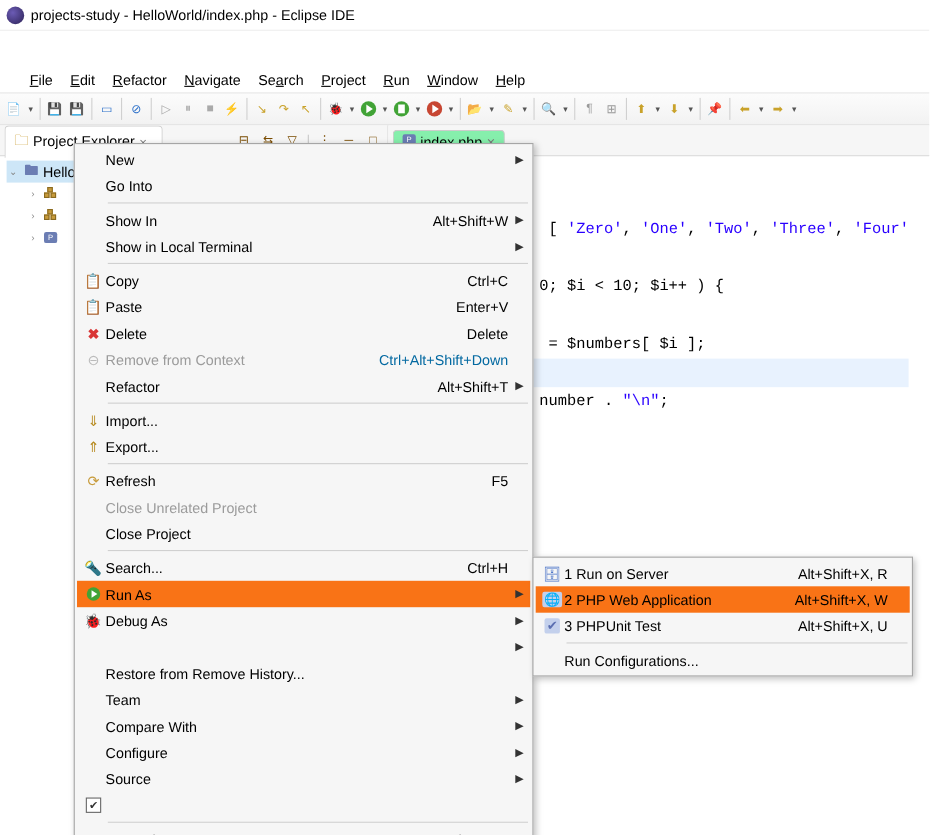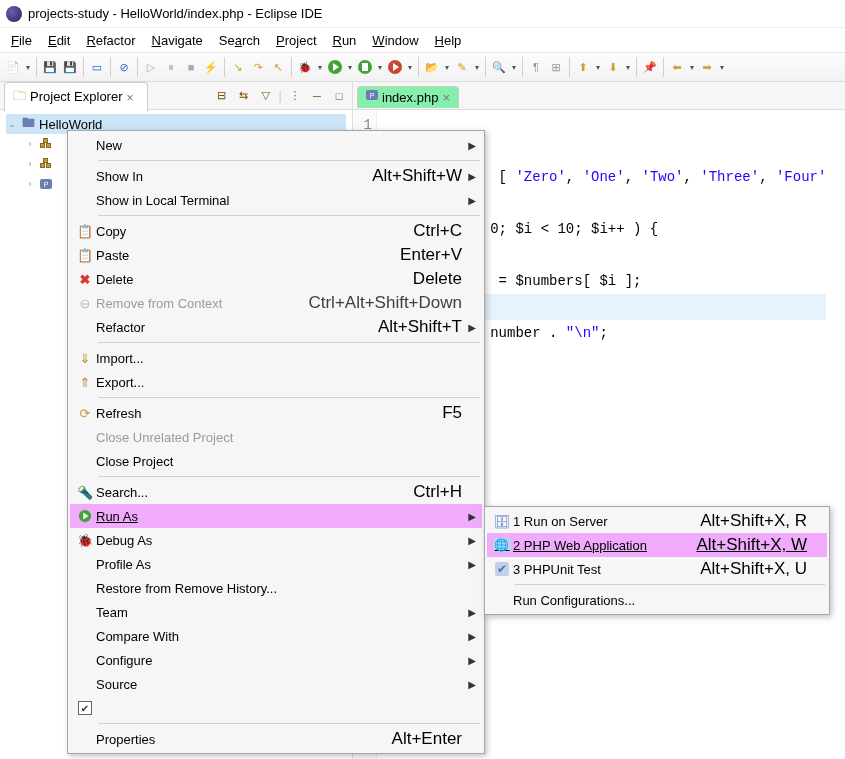--- a/index.html
+++ b/index.html
@@ -27,22 +27,23 @@
     border-radius: 50%;
     background: radial-gradient(circle at 35% 35%, #6b5bb5, #2c2255);
     display: inline-block;
   }
   .title-text { font-size: 13px; }
   
   .menu-bar {
     height: 24px;
     display: flex;
     align-items: center;
-    padding: 0 4px;
+    padding: 0 20px;
     gap: 2px;
+    margin-top: 32px;
   }
   .menu-item {
     padding: 2px 7px;
     cursor: default;
   }
   .menu-item u { text-decoration: underline; }
   
   .toolbar {
     height: 30px;
     display: flex;
@@ -151,26 +152,26 @@
     padding: 2px;
   }
   .ctx.main-ctx { top: 130px; left: 67px; width: 418px; }
   .ctx.sub-ctx  { top: 506px; left: 484px; width: 346px; }
   .ctx-row {
     display:flex; align-items:center;
     height: 24px;
     padding: 0 20px 0 4px;
     position: relative;
   }
-  .ctx-row.highlight { background:#f0abfc;text-decoration:underline; }
+  .ctx-row.highlight { background:#f97316; }
   .ctx-row.disabled { color:#9b9b9b; }
   .ctx-ico { width:22px; display:inline-flex; align-items:center; justify-content:center; }
   .ctx-label { flex:1; }
-  .ctx-accel { color:#000; font-size:17px; }
-  .ctx-row.disabled .ctx-accel { color:#404040; }
+  .ctx-accel { color:#000; font-size:13px; }
+  .ctx-row.disabled .ctx-accel { color:#0369a1; }
   .ctx-arrow { position:absolute; right:6px; font-size:10px; color:#333; }
   .ctx-sep { height:1px; background:#d0d0d0; margin:3px 2px 3px 28px; }
   .ico-debug { color:#b4881a; }
   .ico-search { color:#c99a2e; }
   .ico-delete { color:#d93636; font-weight:bold; }
   .ico-copy,.ico-paste { color:#c99a2e; }
   .ico-php { color:#5b6fb1; }
   .chk { width:14px;height:14px; border:1px solid #666; background:#fff; display:inline-flex; align-items:center; justify-content:center; font-size:10px; color:#333;}
 </style>
 </head>
@@ -334,20 +335,24 @@
     </div>
   </div>
 </div>
 
 <div class="ctx main-ctx" id="ctx-main">
     <div class="ctx-row">
       <span class="ctx-ico"></span>
       <span class="ctx-label">New</span>
       <span class="ctx-arrow">▶</span>
     </div>
+    <div class="ctx-row">
+      <span class="ctx-ico"></span>
+      <span class="ctx-label">Go Into</span>
+    </div>
     <div class="ctx-sep"></div>
     <div class="ctx-row">
       <span class="ctx-ico"></span>
       <span class="ctx-label">Show In</span>
       <span class="ctx-accel">Alt+Shift+W</span>
       <span class="ctx-arrow">▶</span>
     </div>
     <div class="ctx-row">
       <span class="ctx-ico"></span>
       <span class="ctx-label">Show in Local Terminal</span>
@@ -437,21 +442,20 @@
     </div>
     <div class="ctx-row">
       <span class="ctx-ico">
         <span class="ico-debug">🐞</span>
       </span>
       <span class="ctx-label">Debug As</span>
       <span class="ctx-arrow">▶</span>
     </div>
     <div class="ctx-row">
       <span class="ctx-ico"></span>
-      <span class="ctx-label">Profile As</span>
       <span class="ctx-arrow">▶</span>
     </div>
     <div class="ctx-row">
       <span class="ctx-ico"></span>
       <span class="ctx-label">Restore from Remove History...</span>
     </div>
     <div class="ctx-row">
       <span class="ctx-ico"></span>
       <span class="ctx-label">Team</span>
       <span class="ctx-arrow">▶</span>

